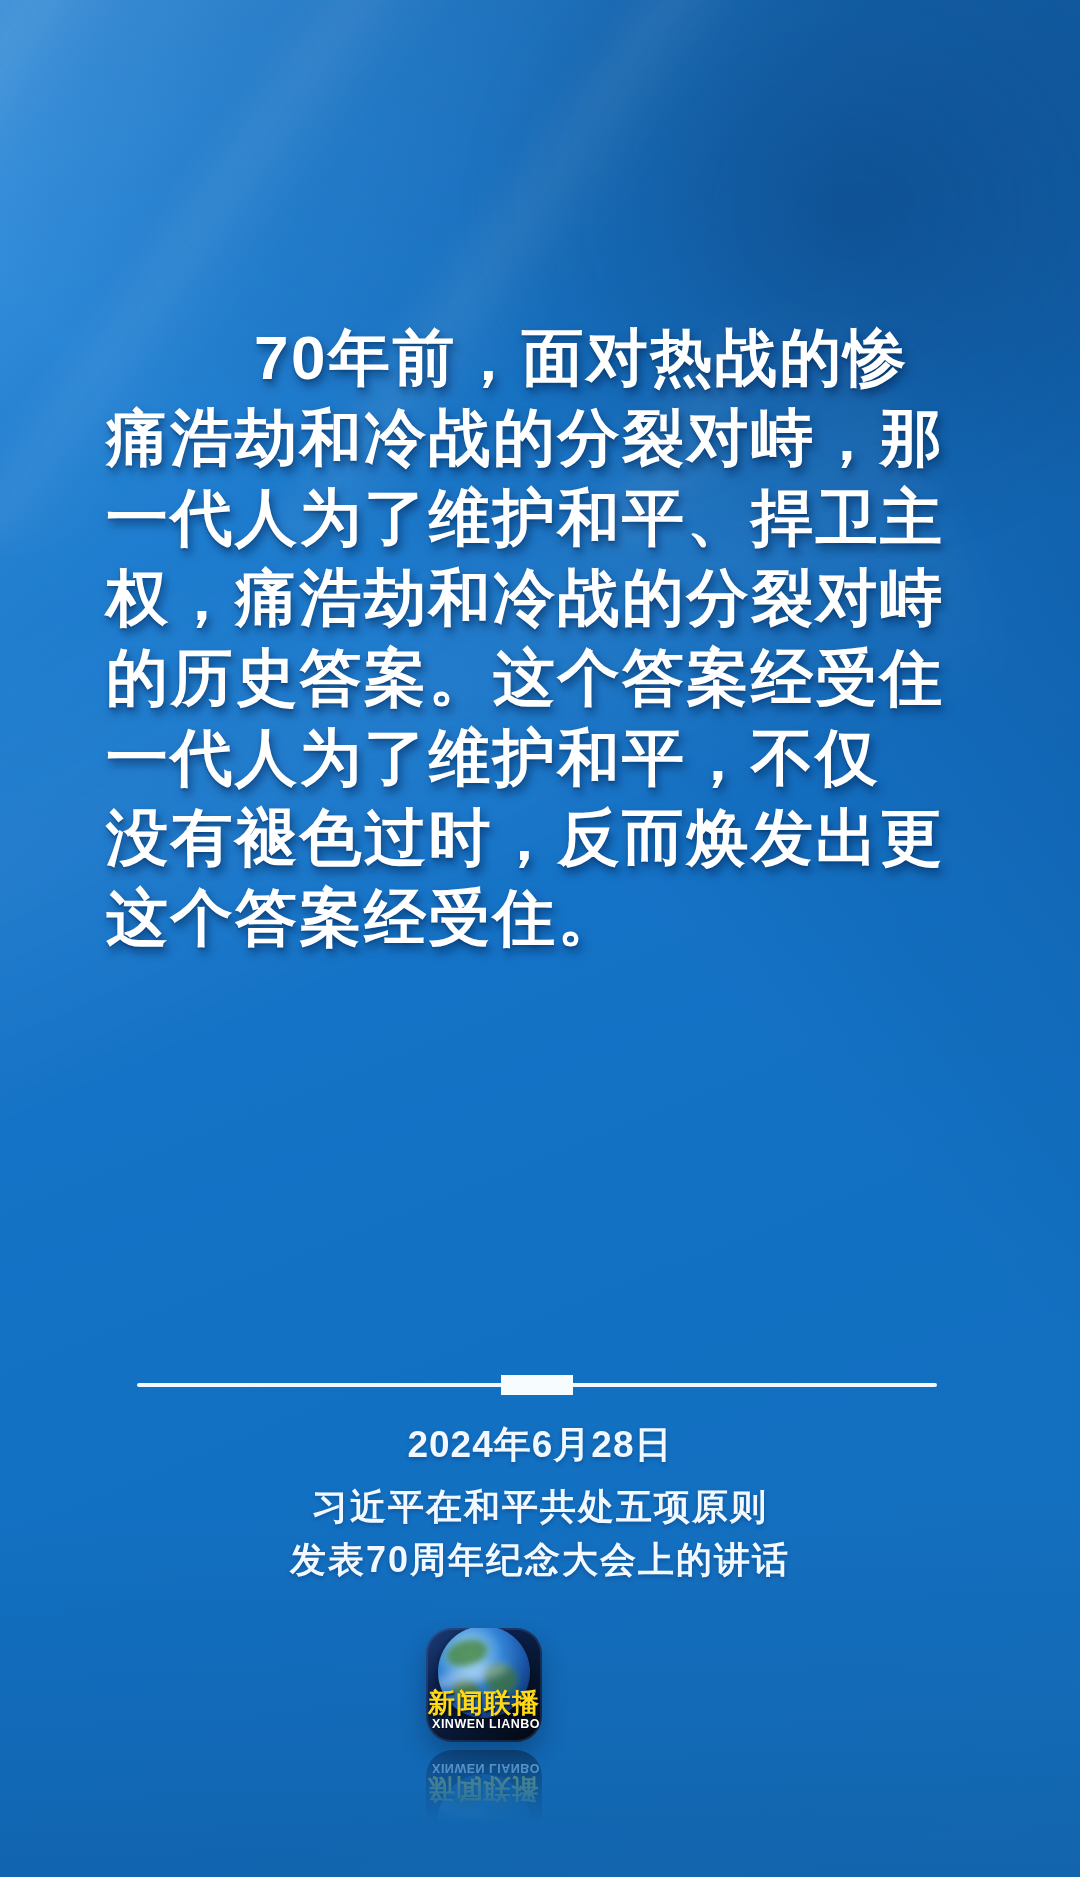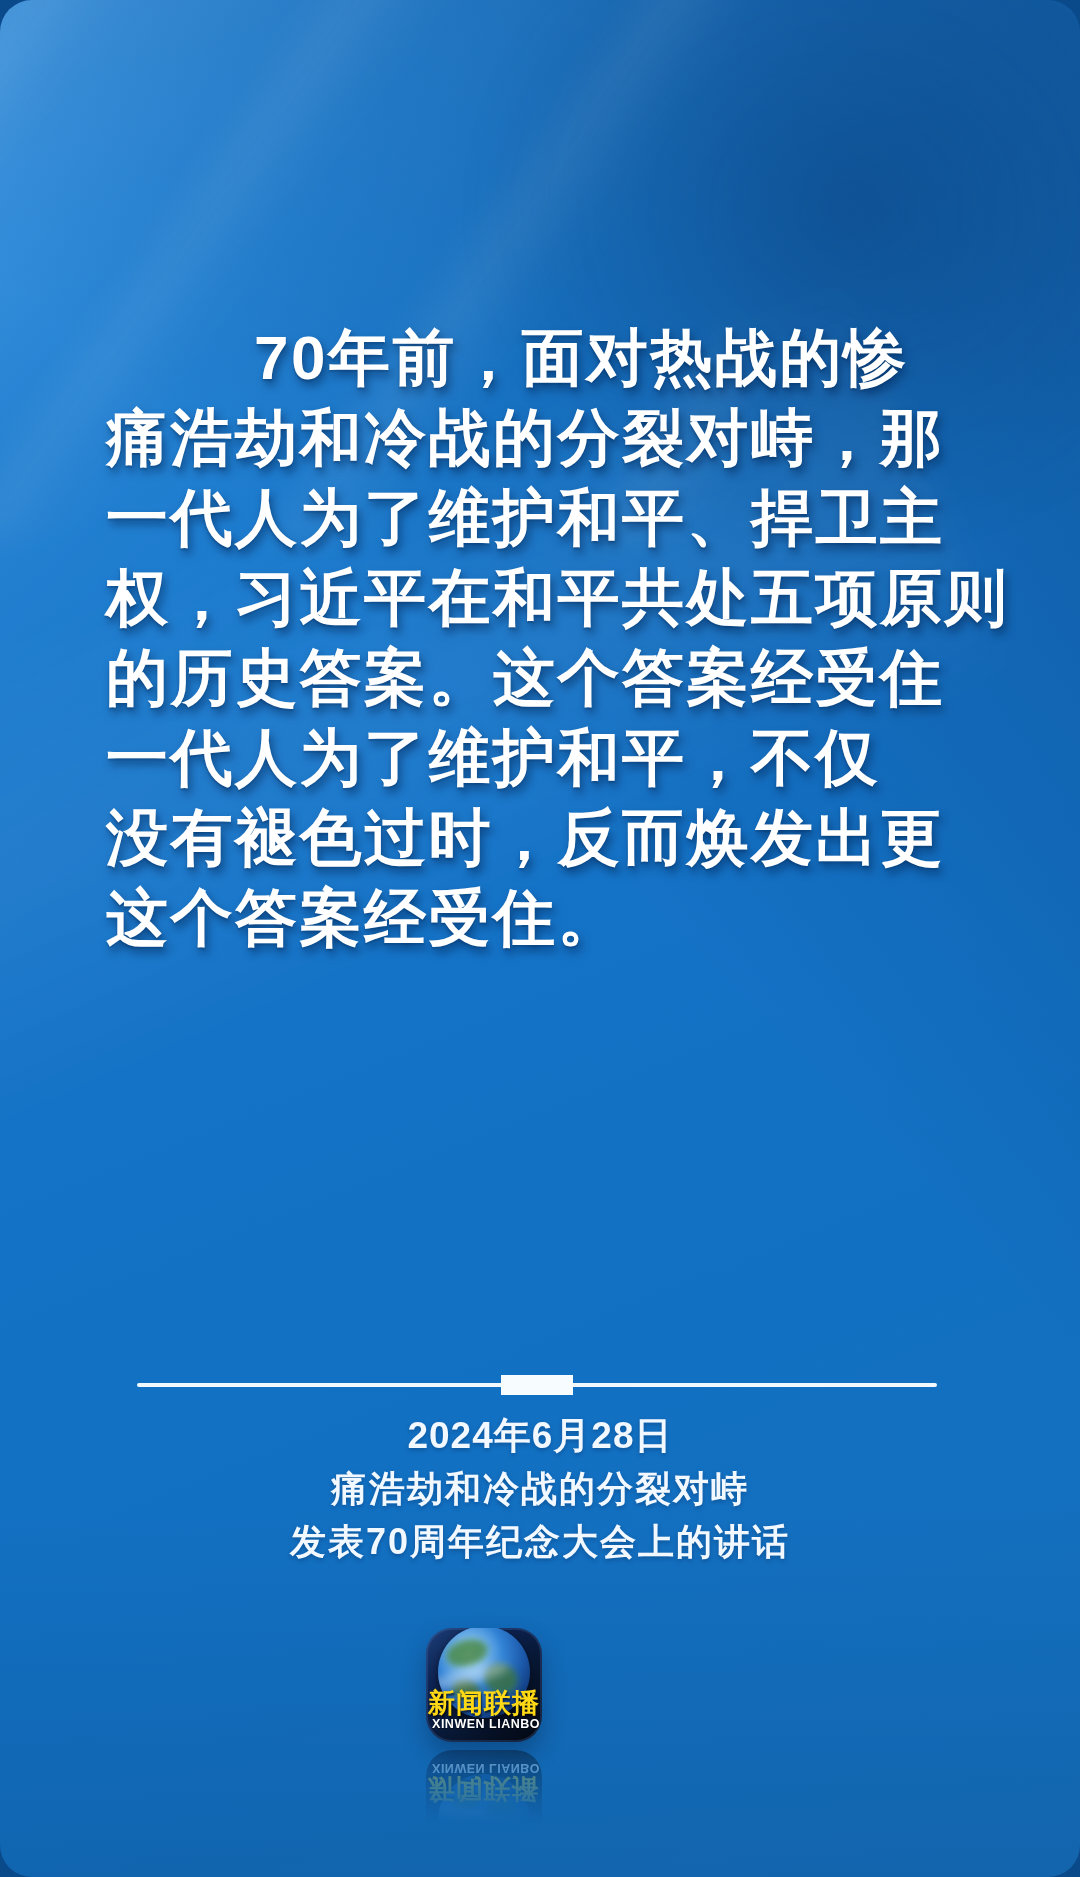--- a/index.html
+++ b/index.html
@@ -4,21 +4,20 @@
 <style>
   html,body { margin:0; padding:0; background:#0a4a8a; }
   .poster {
     position:relative; width:1080px; height:1877px; overflow:hidden;
     font-family:"Liberation Sans","DejaVu Sans",sans-serif;
     background:
       linear-gradient(to bottom, rgba(0,25,60,0) 80%, rgba(0,25,60,0.12) 100%),
       linear-gradient(225deg, rgba(4,42,92,0.42) 0%, rgba(4,42,92,0.20) 22%, rgba(4,42,92,0) 46%),
       linear-gradient(132deg, rgba(255,255,255,0.15) 0%, rgba(255,255,255,0.05) 14%, rgba(255,255,255,0) 32%),
       linear-gradient(158deg, #2388de 0%, #1b7cd0 20%, #1573c7 46%, #1270c2 70%, #156fbc 100%);
-    border-radius: 32px;
   }
   
   .streak-topleft {
     position:absolute; left:-260px; top:-220px; width:1000px; height:760px;
     background:repeating-linear-gradient(125deg,
       rgba(255,255,255,0) 0px, rgba(255,255,255,0) 70px,
       rgba(255,255,255,0.08) 110px, rgba(255,255,255,0.02) 150px,
       rgba(255,255,255,0) 200px, rgba(255,255,255,0) 260px);
     filter:blur(16px); pointer-events:none;
   }
@@ -49,21 +48,21 @@
   .divider-tab {
     position:absolute; left:50%; top:50%; transform:translate(-50%,-50%);
     width:72px; height:20px; background:#f7fcff; display:block;
   }
   
   .attribution {
     position:absolute; left:0; top:1409px; width:1080px;
     text-align:center; color:#f2f8ff; font-weight:600;
     text-shadow:0 2px 4px rgba(2,35,80,0.35);
   }
-  .attr-date { margin:0; font-size:37px; line-height:53px; letter-spacing:1px; }
+  .attr-date { margin:9px; font-size:37px; line-height:53px; letter-spacing:1px; }
   .attr-line { margin:0; font-size:36px; line-height:53px; letter-spacing:2px; }
   
   .logo-area { position:absolute; left:0; top:1628px; width:968px; }
   .logo-icon {
     position:relative; width:116px; height:114px; margin:0 auto;
     border-radius:26px; overflow:hidden;
     background:linear-gradient(140deg, #1d3e78 0%, #0d2352 30%, #081836 58%, #03070f 100%);
     box-shadow:inset 0 0 0 2px rgba(90,130,200,0.22), 0 12px 24px rgba(0,18,45,0.30);
   }
   .earth {
@@ -102,34 +101,34 @@
 <div class="poster">
 
   <div class="streak-topleft"></div>
   <div class="shade-topright"></div>
   <div class="streak-mid"></div>
 
   <div class="quote">
     <p class="qline q-indent">70年前，面对热战的惨</p>
     <p class="qline">痛浩劫和冷战的分裂对峙，那</p>
     <p class="qline">一代人为了维护和平、捍卫主</p>
-    <p class="qline">权，习近平在和平共处五项原则</p>
+    <p class="qline">权，痛浩劫和冷战的分裂对峙</p>
     <p class="qline">的历史答案。这个答案经受住</p>
     <p class="qline">一代人为了维护和平，不仅</p>
     <p class="qline">没有褪色过时，反而焕发出更</p>
     <p class="qline">这个答案经受住。</p>
   </div>
 
   <div class="divider">
     <span class="divider-tab"></span>
   </div>
 
   <div class="attribution">
     <p class="attr-date">2024年6月28日</p>
-    <p class="attr-line">痛浩劫和冷战的分裂对峙</p>
+    <p class="attr-line">习近平在和平共处五项原则</p>
     <p class="attr-line">发表70周年纪念大会上的讲话</p>
   </div>
 
   <div class="logo-area">
     <div class="logo-icon">
       <div class="earth">
         <i class="land l1"></i>
         <i class="land l2"></i>
         <i class="land l3"></i>
         <i class="cloud"></i>

